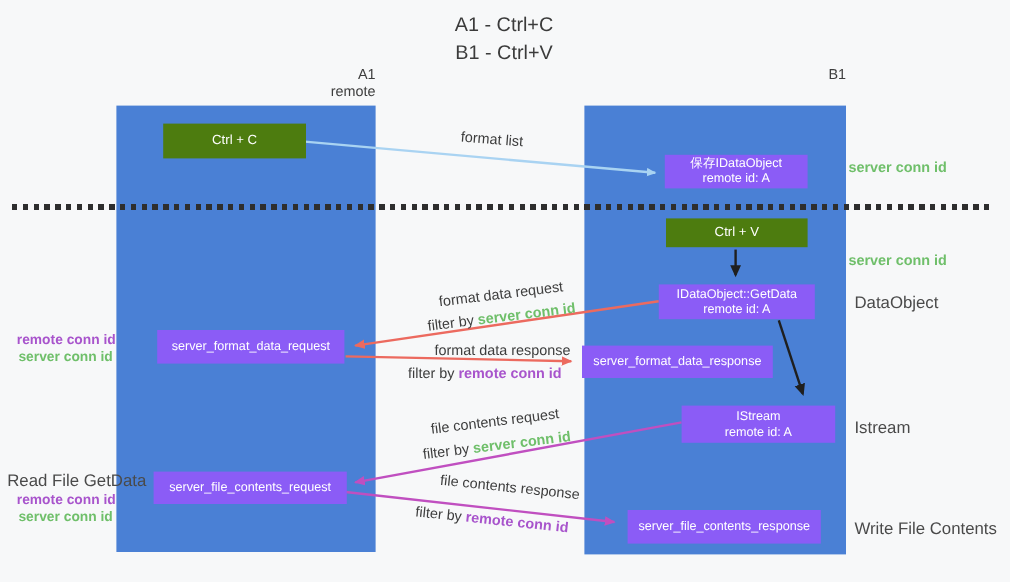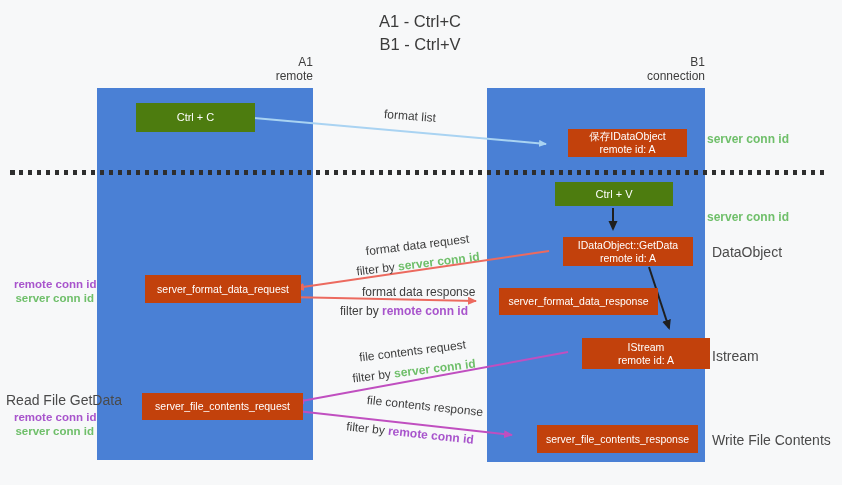--- a/index.html
+++ b/index.html
@@ -8,21 +8,21 @@
   .abs{position:absolute;}
   .title{left:300px;top:10px;width:240px;text-align:center;font-size:16.5px;line-height:23px;color:#3b3b3b;}
   .colhead{top:55px;text-align:right;font-size:12px;line-height:14px;color:#3d3d3d;}
   .col{top:88px;background:#4a80d5;}
   .col-left{left:97px;width:216px;height:372px;}
   .col-right{left:487px;width:218px;height:374px;}
   .dotted{left:10px;top:170px;width:816px;height:5px;
           background:repeating-linear-gradient(90deg,#2e2e2e 0 4.5px,transparent 4.5px 9px);}
   .node{display:flex;flex-direction:column;align-items:center;justify-content:center;
         color:#fff;text-align:center;font-size:11px;line-height:13px;}
-  .orange{background:#c2410c;margin-left:14px;}
+  .orange{background:#8b5cf6;}
   .green{background:#4d7c0f;}
   .alabel{font-size:12px;color:#3d3d3d;text-align:center;white-space:nowrap;}
   .tgreen{color:#6fbf6a;font-weight:bold;}
   .tpurple{color:#a854cc;font-weight:bold;}
   .sidegray{font-size:14px;color:#4a4a4a;white-space:nowrap;}
   .idgroup{font-size:11.5px;font-weight:bold;line-height:14px;text-align:right;white-space:nowrap;}
   .rot-neg7{transform:rotate(-7deg);}
   .rot-pos6{transform:rotate(6deg);}
   .rot-pos4{transform:rotate(4.5deg);}
   svg.overlay{position:absolute;left:0;top:0;pointer-events:none;}
@@ -36,21 +36,20 @@
     <div>A1 - Ctrl+C</div>
     <div>B1 - Ctrl+V</div>
   </div>
 
   <div class="abs colhead" style="left:97px;width:216px;">
     <div>A1</div>
     <div>remote</div>
   </div>
   <div class="abs colhead" style="left:487px;width:218px;">
     <div>B1</div>
-    <div>connection</div>
   </div>
 
   <div class="abs col col-left"></div>
   <div class="abs col col-right"></div>
 
   <svg class="overlay" width="842" height="485" viewBox="0 0 842 485">
     <defs>
       <marker id="headBlue" markerWidth="9" markerHeight="8" refX="7" refY="3.5" orient="auto" markerUnits="userSpaceOnUse">
         <path d="M0,0 L8,3.5 L0,7 z" fill="#a9d3f2"></path>
       </marker>

